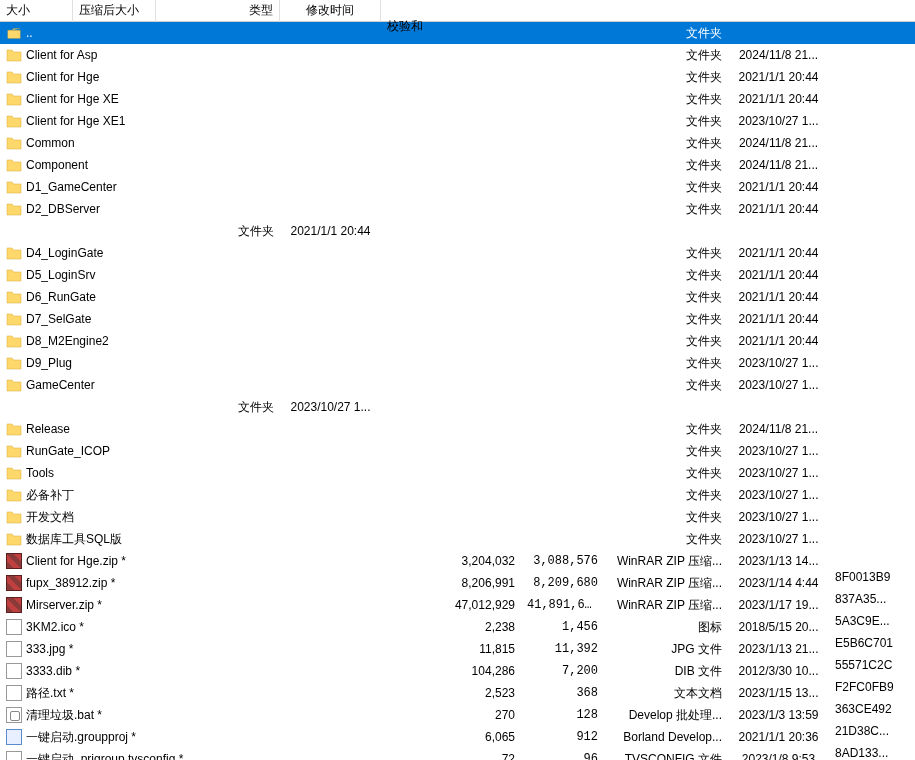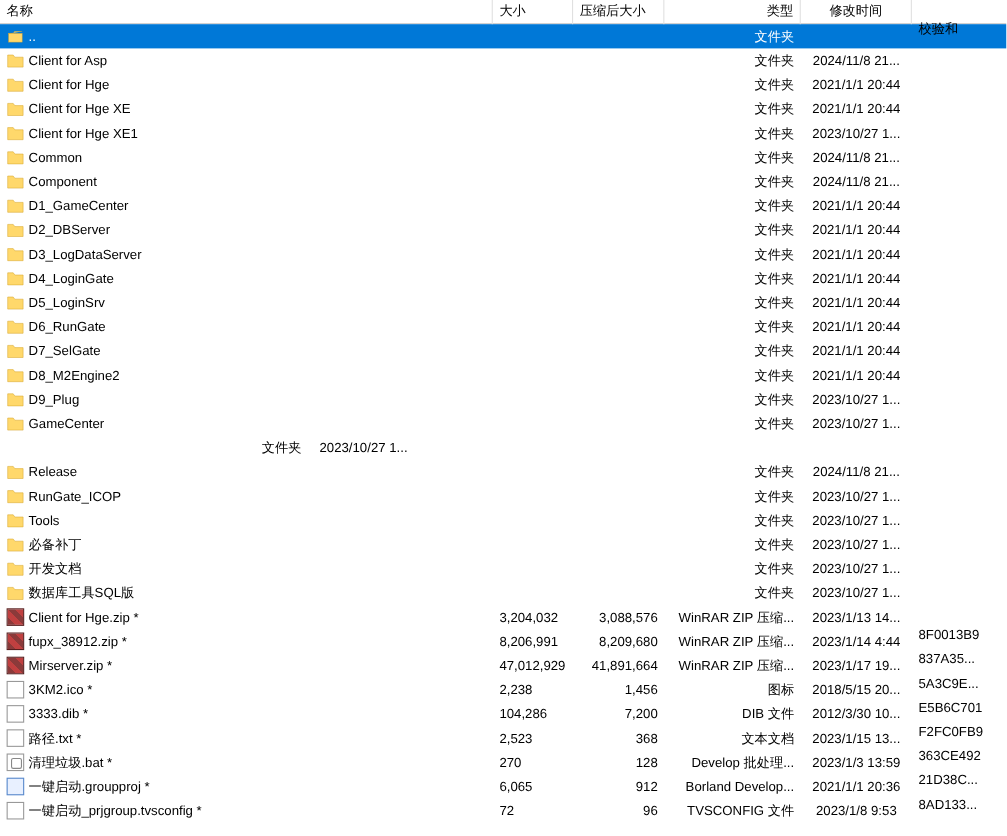--- a/index.html
+++ b/index.html
@@ -17,22 +17,22 @@
       height: 22px;
       align-items: center;
     }
     .header > div {
       padding: 3px 6px;
       border-right: 1px solid #e0e0e0;
       white-space: nowrap;
       overflow: hidden;
     }
     .col-name { width: 448px; text-align: left; }
-    .col-size { width: 73px; text-align: left; }
-    .col-compressed { width: 83px; text-align: right; }
+    .col-size { width: 73px; text-align: right; }
+    .col-compressed { width: 83px; text-align: right; font-family: Liberation Mono, monospace; }
     .col-type { width: 124px; text-align: right; }
     .col-modified { width: 101px; text-align: center; }
     .col-checksum { width: 84px; text-align: left; }
     .row {
       display: flex;
       height: 22px;
       align-items: center;
     }
     .row.selected {
       background: #0078d7;
@@ -67,21 +67,20 @@
     .icon-bat::after { content: ""; position: absolute; top: 3px; left: 3px; width: 8px; height: 8px; border: 1px solid #888; border-radius: 2px; }
     .icon-proj { background: #e8f0ff; border: 1px solid #5a8acc; }
     .icon-up { display: flex; align-items: center; justify-content: center; }
     .header .col-size, .header .col-compressed { text-align: left; }
     .header > div:last-child, .row > div:last-child { border-right: none; margin-top: 32px; }
   </style>
 </head>
 <body>
 
 <div class="header">
-  <div class="col-name">名称</div>
   <div class="col-size">大小</div>
   <div class="col-compressed">压缩后大小</div>
   <div class="col-type">类型</div>
   <div class="col-modified">修改时间</div>
   <div class="col-checksum">校验和</div>
 </div>
 
 <div id="rows-container">
     <div class="row selected">
       <div class="col-name">
@@ -213,28 +212,20 @@
         </span>
         <span>D2_DBServer</span>
       </div>
       <div class="col-size"></div>
       <div class="col-compressed"></div>
       <div class="col-type">文件夹</div>
       <div class="col-modified">2021/1/1 20:44</div>
       <div class="col-checksum"></div>
     </div>
     <div class="row">
-      <div class="col-name">
-        <span class="icon icon-folder">
-          <svg viewBox="0 0 16 16" width="16" height="16">
-            <path d="M1 3 h5 l1.5 2 H15 v9 H1 z" fill="#ffd86b" stroke="#d9a932" stroke-width="0.5"></path>
-          </svg>
-        </span>
-        <span>D3_LogDataServer</span>
-      </div>
       <div class="col-size"></div>
       <div class="col-compressed"></div>
       <div class="col-type">文件夹</div>
       <div class="col-modified">2021/1/1 20:44</div>
       <div class="col-checksum"></div>
     </div>
     <div class="row">
       <div class="col-name">
         <span class="icon icon-folder">
           <svg viewBox="0 0 16 16" width="16" height="16">
@@ -475,20 +466,31 @@
         <span>3KM2.ico *</span>
       </div>
       <div class="col-size">2,238</div>
       <div class="col-compressed">1,456</div>
       <div class="col-type">图标</div>
       <div class="col-modified">2018/5/15 20...</div>
       <div class="col-checksum">E5B6C701</div>
     </div>
     <div class="row">
       <div class="col-name">
+        <span class="icon icon-jpg"></span>
+        <span>333.jpg *</span>
+      </div>
+      <div class="col-size">11,815</div>
+      <div class="col-compressed">11,392</div>
+      <div class="col-type">JPG 文件</div>
+      <div class="col-modified">2023/1/13 21...</div>
+      <div class="col-checksum">55571C2C</div>
+    </div>
+    <div class="row">
+      <div class="col-name">
         <span class="icon icon-dib"></span>
         <span>3333.dib *</span>
       </div>
       <div class="col-size">104,286</div>
       <div class="col-compressed">7,200</div>
       <div class="col-type">DIB 文件</div>
       <div class="col-modified">2012/3/30 10...</div>
       <div class="col-checksum">F2FC0FB9</div>
     </div>
     <div class="row">

